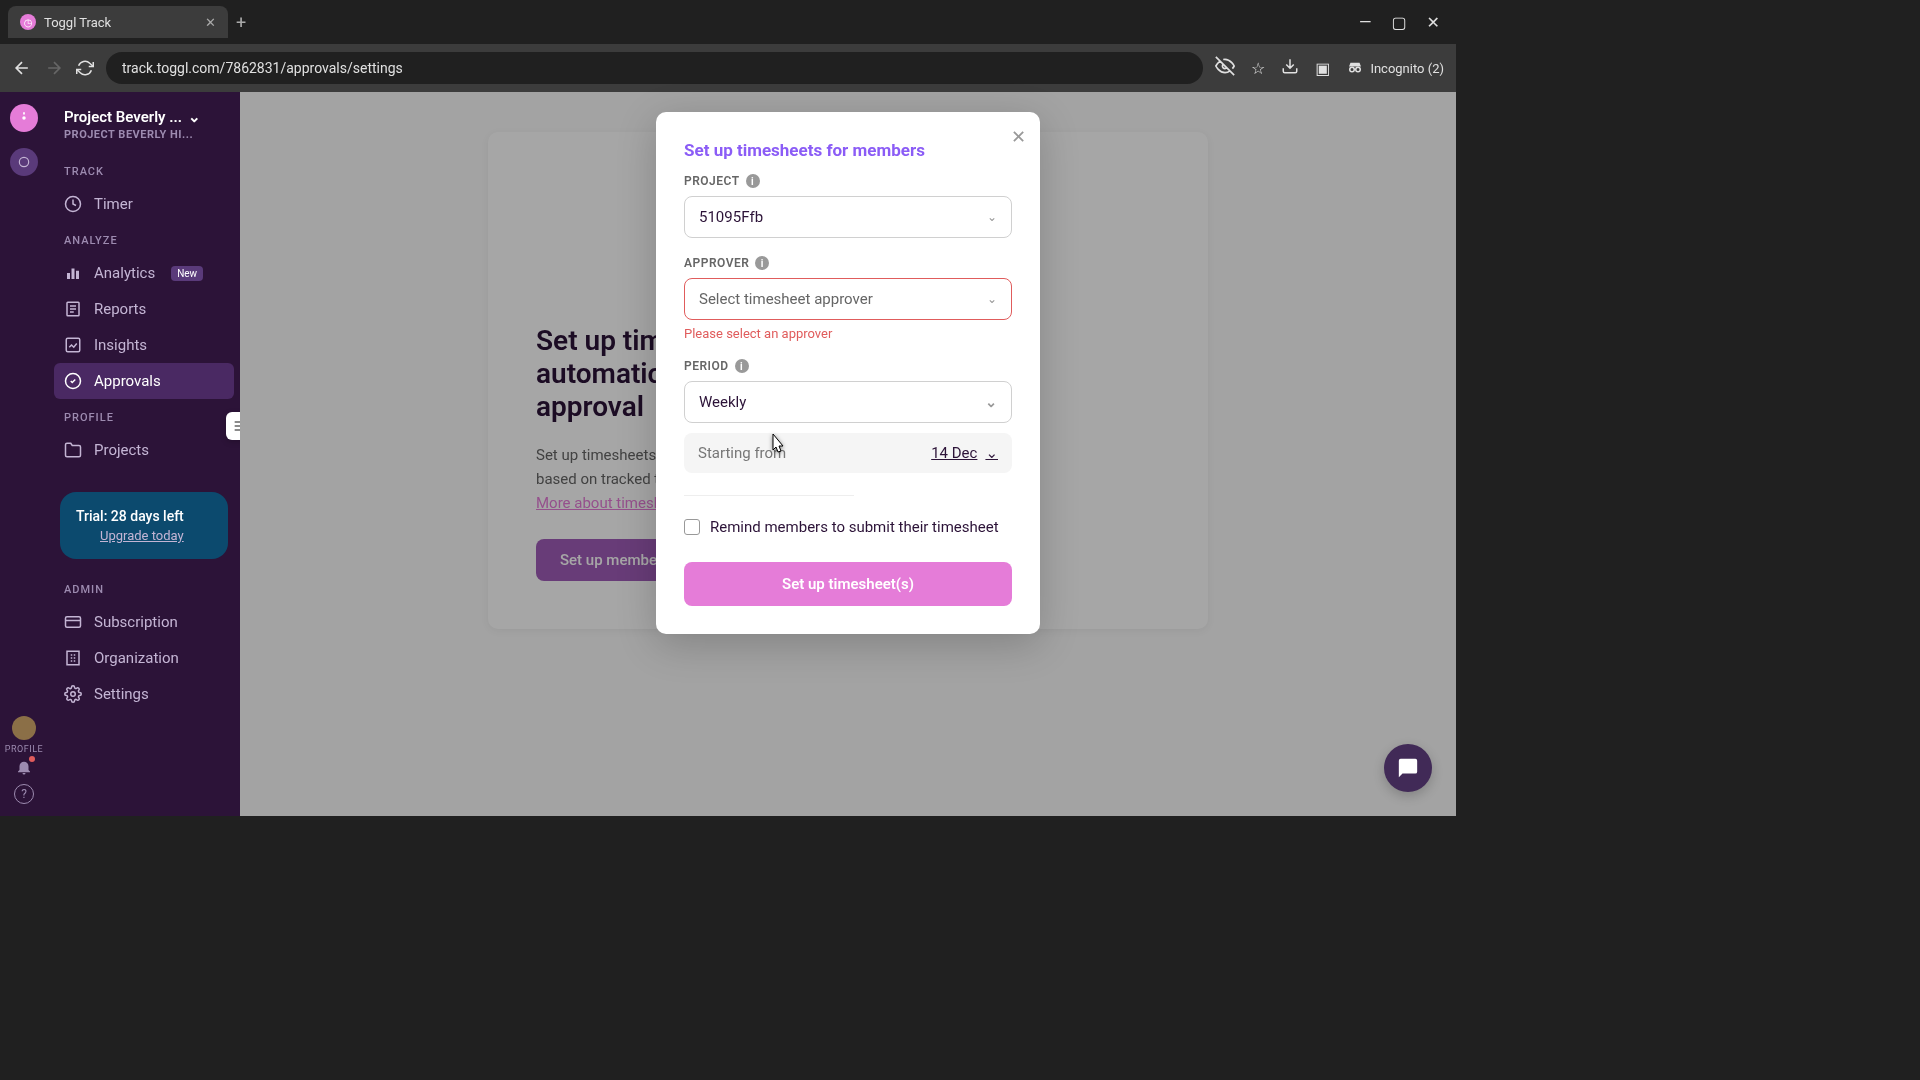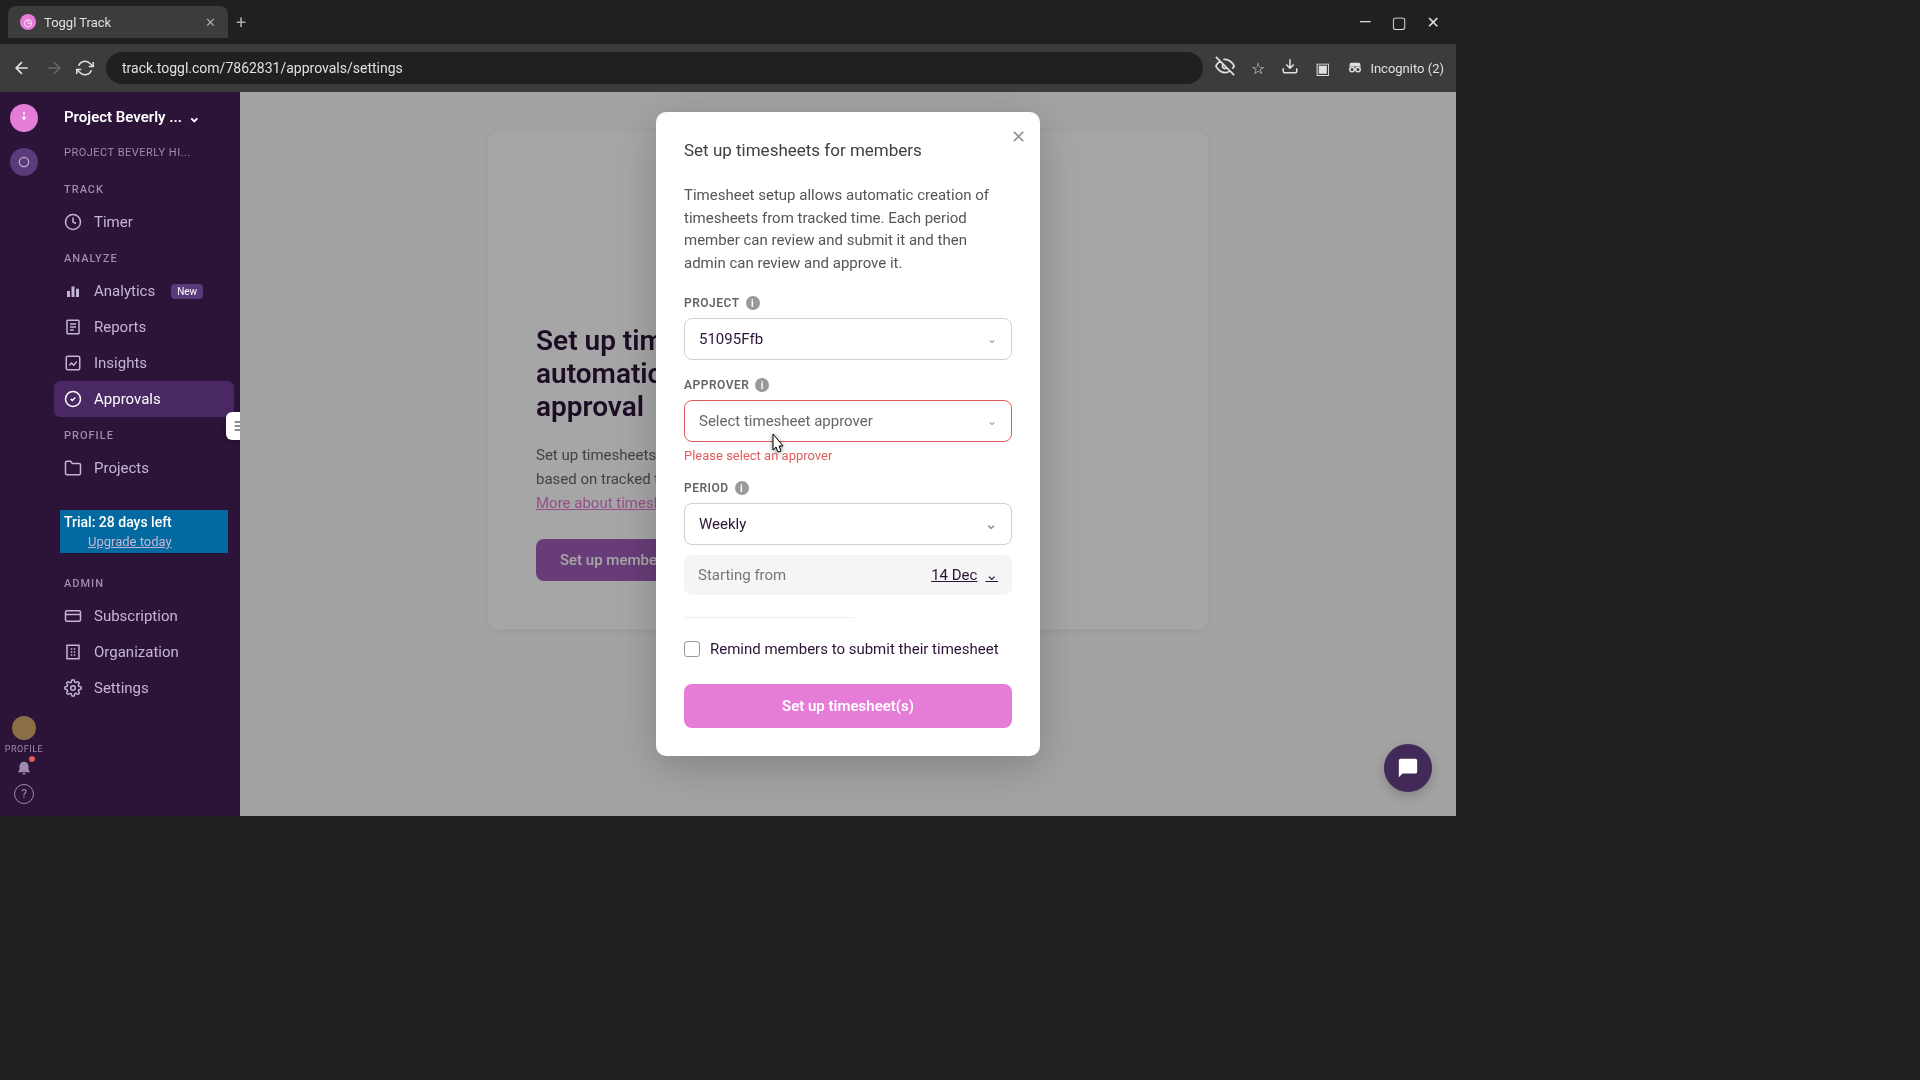--- a/index.html
+++ b/index.html
@@ -32,27 +32,27 @@
     .profile-label { font-size: 9px; color: #9d8bb0; letter-spacing: 0.5px; }
     .avatar { width: 24px; height: 24px; border-radius: 50%; background: #8b6f47; }
     .bell { color: #9d8bb0; position: relative; }
     .bell-dot { position: absolute; top: -2px; right: -2px; width: 6px; height: 6px; background: #e05c5c; border-radius: 50%; }
     .help-icon { width: 20px; height: 20px; border-radius: 50%; border: 1.5px solid #9d8bb0; color: #9d8bb0; display: flex; align-items: center; justify-content: center; font-size: 12px; }
     
     
     .sidebar { width: 192px; background: #2c1338; padding: 16px 0; color: #c4b5d4; display: flex; flex-direction: column; position: relative; }
     .workspace-header { padding: 0 16px 12px; }
     .workspace-name { color: #fff; font-weight: 600; font-size: 15px; display: flex; align-items: center; gap: 6px; }
-    .workspace-sub { font-size: 11px; color: #9d8bb0; letter-spacing: 0.5px; margin-top: 20px; }
+    .workspace-sub { font-size: 11px; color: #9d8bb0; letter-spacing: 0.5px; margin-top: 2px; font-weight: bold; }
     .section-label { font-size: 11px; color: #9d8bb0; letter-spacing: 1px; padding: 12px 16px 8px; font-weight: 500; }
     .nav-item { display: flex; align-items: center; gap: 12px; padding: 9px 16px; font-size: 15px; color: #c4b5d4; cursor: pointer; }
     .nav-item.active { background: #4a2963; color: #fff; border-radius: 6px; margin: 0 6px; padding: 9px 10px; }
     .nav-item svg, .nav-item .nav-icon { width: 18px; height: 18px; flex-shrink: 0; }
     .badge-new { background: #5a3a7a; color: #fff; font-size: 10px; padding: 2px 6px; border-radius: 4px; margin-left: 4px; }
-    .trial-box { margin: 24px 12px 12px; padding: 4px; background: #0369a1; border-radius: 0; }
+    .trial-box { margin: 24px 12px 12px; padding: 16px; background: #0c4a6e; border-radius: 16px; }
     .trial-title { color: #fff; font-size: 14px; font-weight: 500; margin-bottom: 4px; }
     .trial-link { color: #c4b5d4; font-size: 13px; text-decoration: underline; cursor: pointer; margin-left: 24px; }
     .collapse-handle { position: absolute; right: -14px; top: 320px; width: 28px; height: 28px; background: #fff; border-radius: 6px; display: flex; align-items: center; justify-content: center; color: #666; box-shadow: 0 2px 6px rgba(0,0,0,0.2); cursor: pointer; }
     
     
     .main { flex: 1; background: #fafafa; position: relative; }
     
     
     .bg-content { padding: 40px 80px; }
     .bg-card { background: #fff; border-radius: 10px; padding: 48px; max-width: 720px; margin: 0 auto; box-shadow: 0 2px 8px rgba(0,0,0,0.05); }
@@ -61,21 +61,21 @@
     .bg-text { color: #666; font-size: 15px; line-height: 1.6; margin-bottom: 24px; }
     .bg-link { color: #e57cd8; text-decoration: underline; }
     .bg-button { background: #a05db8; color: #fff; border: none; padding: 12px 24px; border-radius: 8px; font-size: 15px; font-weight: 500; cursor: pointer; }
     
     
     .overlay { position: absolute; inset: 0; background: rgba(0,0,0,0.35); display: flex; align-items: flex-start; justify-content: center; padding-top: 20px; }
     
     
     .modal { background: #fff; border-radius: 10px; width: 384px; padding: 28px; box-shadow: 0 10px 40px rgba(0,0,0,0.2); position: relative; }
     .modal-close { position: absolute; top: 14px; right: 14px; color: #999; cursor: pointer; font-size: 18px; }
-    .modal-title { font-size: 17px; font-weight: 400; color: #404040; margin-bottom: 24px; }
+    .modal-title { font-size: 17px; font-weight: 700; color: #8b5cf6; margin-bottom: 14px; }
     .modal-desc { font-size: 15px; color: #555; line-height: 1.5; margin-bottom: 22px; }
     .field-label { font-size: 12px; font-weight: 600; color: #666; letter-spacing: 0.5px; margin-bottom: 8px; display: flex; align-items: center; gap: 6px; }
     .info-dot { width: 14px; height: 14px; border-radius: 50%; background: #999; color: #fff; display: inline-flex; align-items: center; justify-content: center; font-size: 10px; font-weight: bold; }
     .select { width: 100%; border: 1px solid #d0d0d0; border-radius: 8px; padding: 11px 14px; font-size: 15px; color: #2c1338; display: flex; align-items: center; justify-content: space-between; cursor: pointer; margin-bottom: 18px; background: #fff; }
     .select.error { border-color: #e05c5c; margin-bottom: 6px; }
     .select-chevron { color: #999; font-size: 12px; }
     .error-msg { color: #e05c5c; font-size: 13px; margin-bottom: 18px; }
     .date-row { background: #f5f5f5; border-radius: 8px; padding: 11px 14px; display: flex; justify-content: space-between; align-items: center; font-size: 15px; margin-bottom: 22px; }
     .date-label { color: #777; }
     .date-value { color: #2c1338; text-decoration: underline; display: flex; align-items: center; gap: 8px; cursor: pointer; }
@@ -317,21 +317,20 @@
           <span class="bg-link">More about timesheets</span>
         </div>
         <button class="bg-button">Set up members</button>
       </div>
     </div>
 
     <div class="overlay">
       <div class="modal">
         <span class="modal-close">✕</span>
         <div class="modal-title">Set up timesheets for members</div>
-        <div class="modal-desc">Timesheet setup allows automatic creation of timesheets from tracked time. Each period member can review and submit it and then admin can review and approve it.</div>
 
         <div class="field-label">
           <span>PROJECT</span>
           <span class="info-dot">i</span>
         </div>
         <div class="select">
           <span>51095Ffb</span>
           <span class="select-chevron">⌄</span>
         </div>
 

